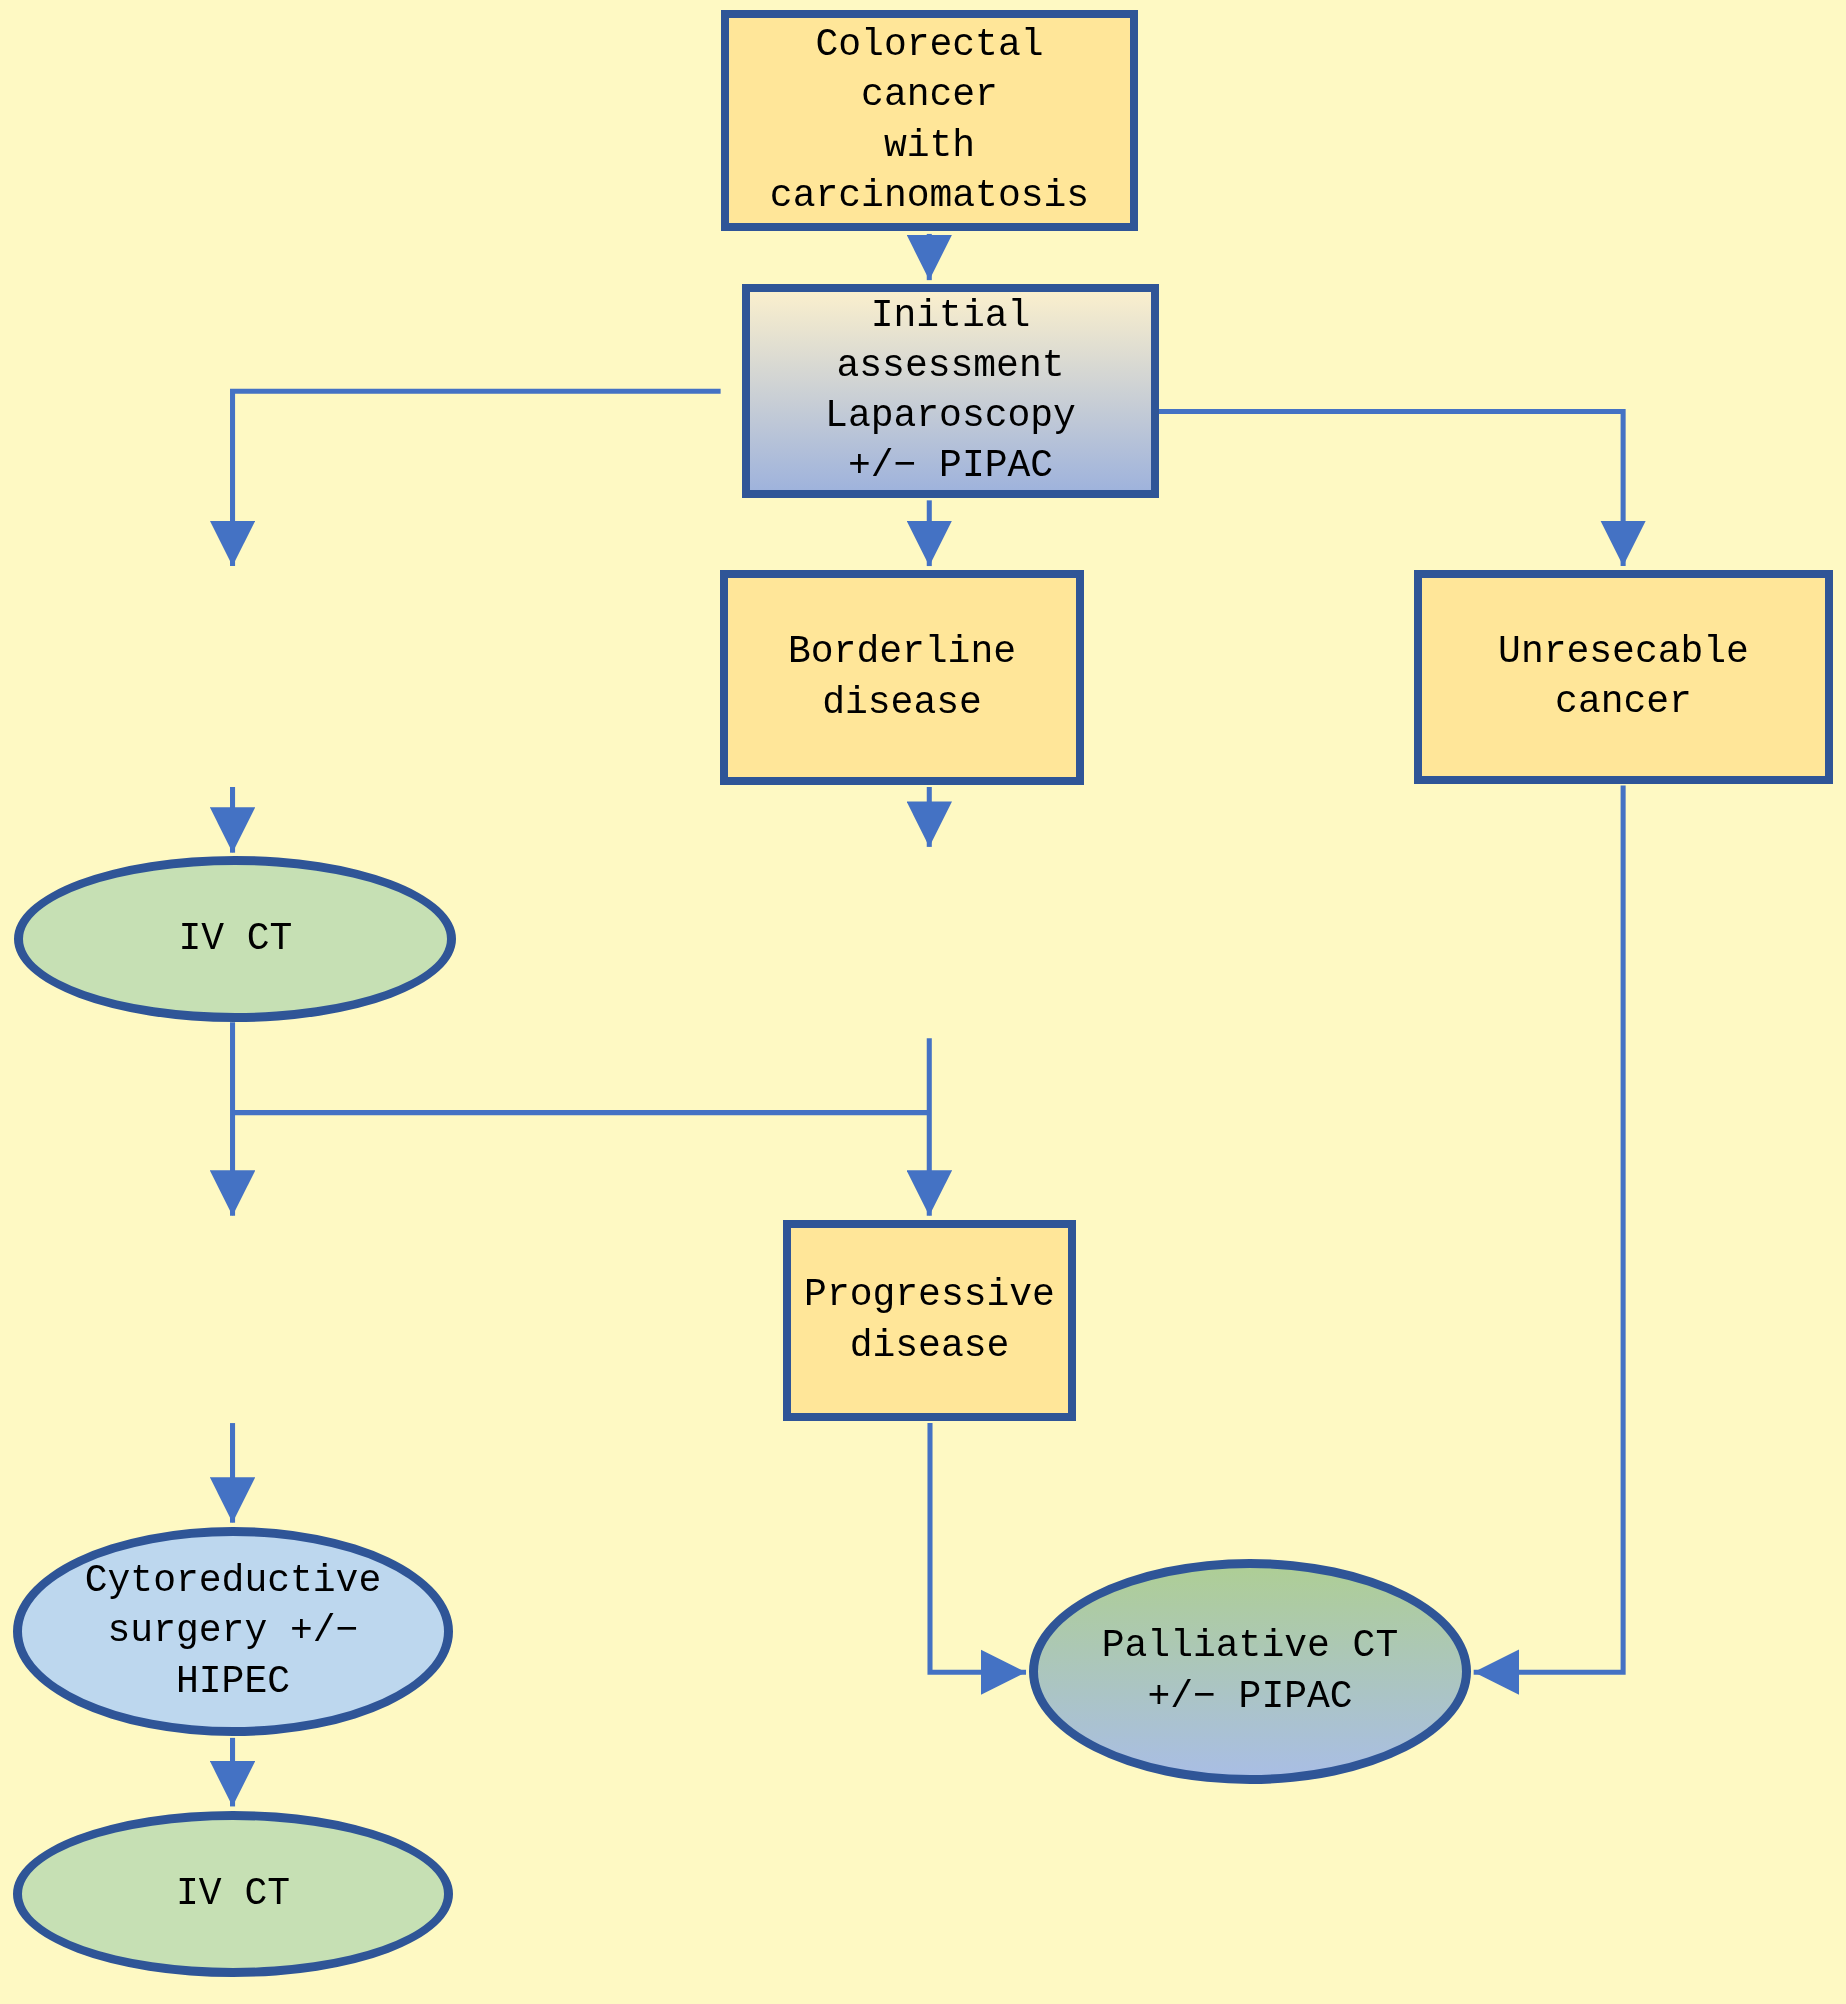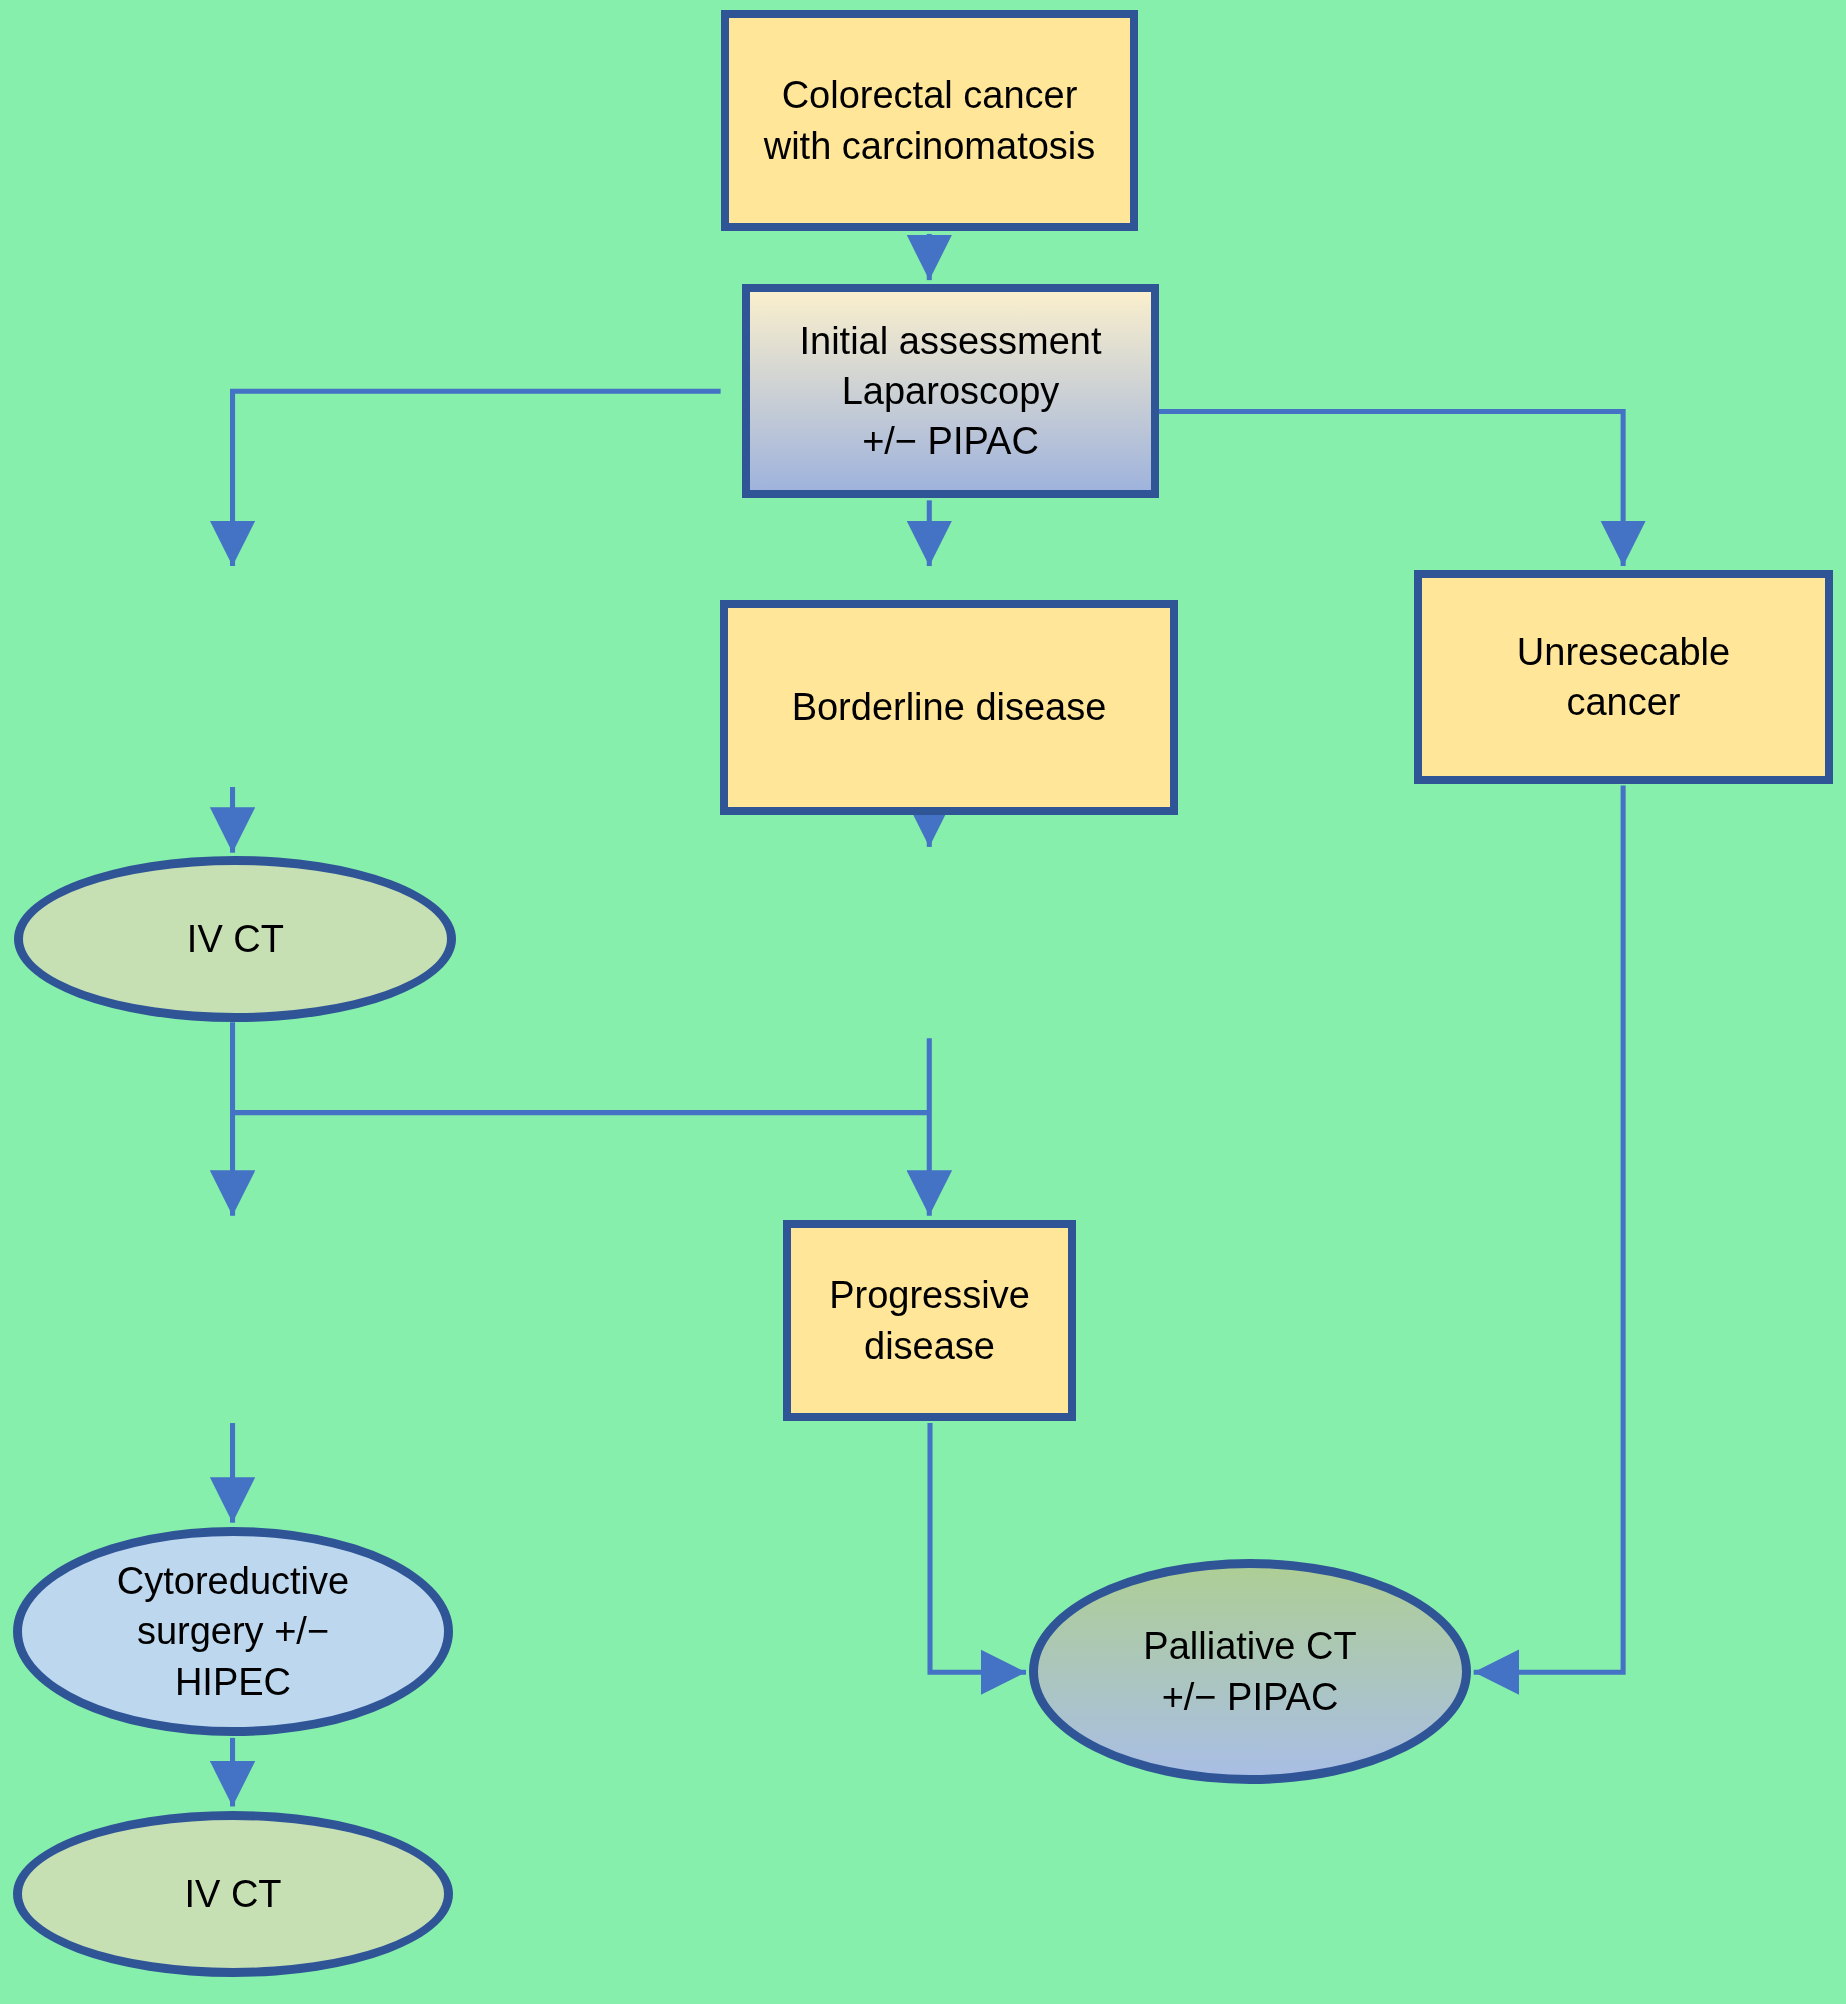--- a/index.html
+++ b/index.html
@@ -12,22 +12,22 @@
     --grad-box-bottom: #9FB3DC;
     --grad-ell-top: #AECE96;
     --grad-ell-bottom: #A9BEE4;
     --text: #000000;
   }
   html, body { margin: 0; padding: 0; background: #ffffff; }
   #canvas {
     position: relative;
     width: 1847px;
     height: 2005px;
-    background: #86efac;
-    font-family: Liberation Sans, sans-serif;
+    background: #fef9c3;
+    font-family: Liberation Mono, monospace;
     color: var(--text);
     overflow: hidden;
   }
   #connector-layer {
     position: absolute;
     left: 0; top: 0;
     width: 1847px; height: 2005px;
     z-index: 0;
   }
   #connector-layer line, #connector-layer polyline {
@@ -99,21 +99,21 @@
 with carcinomatosis</span>
   </div>
 
   <div class="node box-gradient" style="left:742px; top:284px; width:417px; height:214px;">
     <span class="label">Initial assessment
 Laparoscopy
 +/− PIPAC</span>
   </div>
 
 
-  <div class="node box" style="left:720px; top:600px; width:458px; height:215px;">
+  <div class="node box" style="left:720px; top:570px; width:364px; height:215px;">
     <span class="label">Borderline disease</span>
   </div>
 
   <div class="node box" style="left:1414px; top:570px; width:419px; height:214px;">
     <span class="label">Unresecable
 cancer</span>
   </div>
 
   <div class="node ellipse green" style="left:14.4px; top:856px; width:442px; height:166px;">
     <span class="label">IV CT</span>

